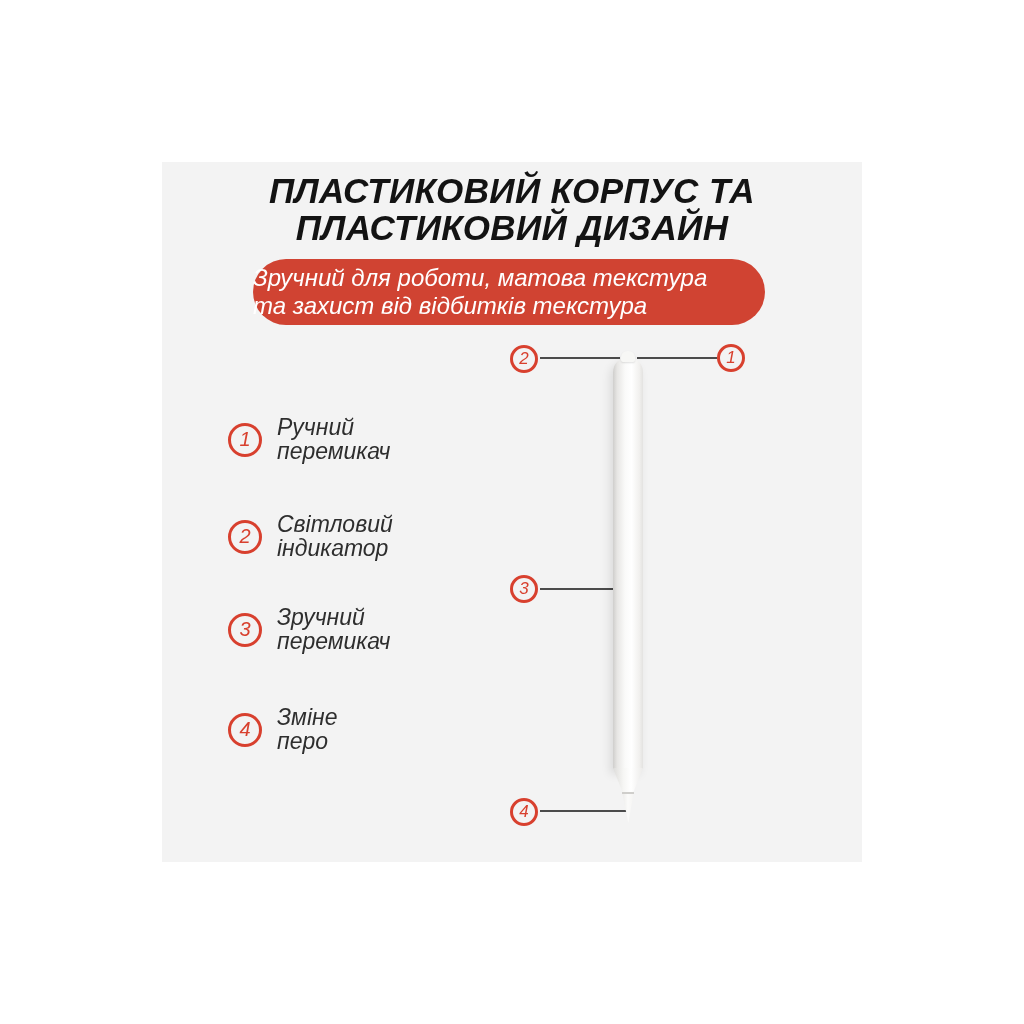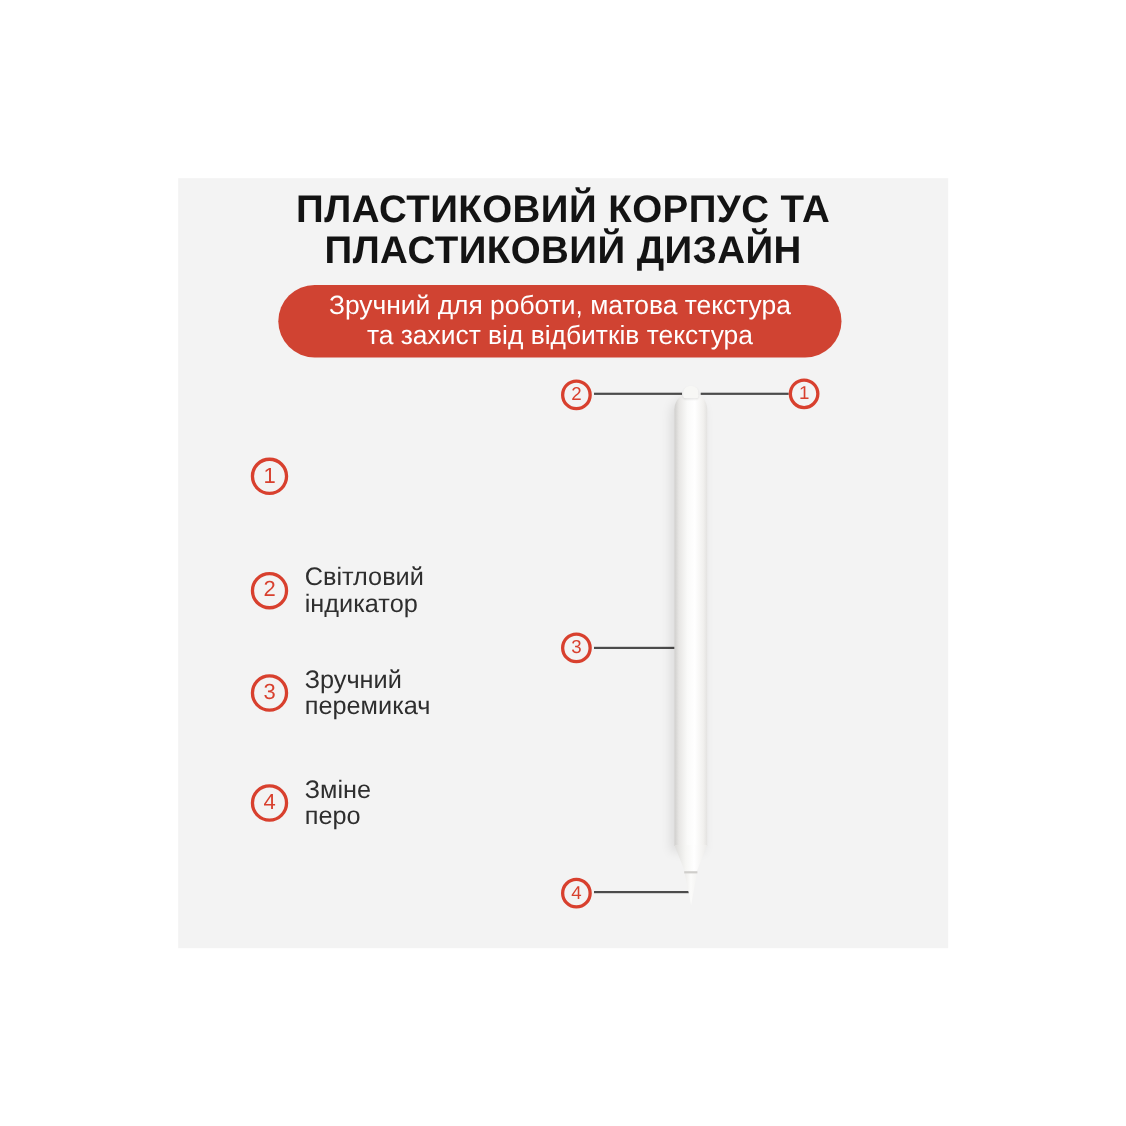--- a/index.html
+++ b/index.html
@@ -5,20 +5,21 @@
   * { margin: 0; padding: 0; box-sizing: border-box; }
   html, body { background: #ffffff; }
   body { font-family: "Liberation Sans", "DejaVu Sans", sans-serif; }
 
   .canvas {
     position: relative;
     width: 1024px;
     height: 1024px;
     background: #ffffff;
     overflow: hidden;
+    font-style: italic;
   }
 
   .card {
     position: absolute;
     left: 162px; top: 162px;
     width: 700px; height: 700px;
     background: #f3f3f3;
   }
 
   
@@ -38,21 +39,21 @@
   
   .banner {
     position: absolute;
     left: 253px; top: 259px;
     width: 512px; height: 66px;
     background: #d04332;
     border-radius: 33px;
     display: flex;
     flex-direction: column;
     justify-content: center;
-    align-items: center;
+    align-items: flex-start;
     text-align: center;
     color: #ffffff;
     font-size: 24px;
     line-height: 28px;
     font-weight: 500;
   }
   .banner span { display: block; }
 
   
   .feature {
@@ -174,20 +175,24 @@
     <span>ПЛАСТИКОВИЙ ДИЗАЙН</span>
   </h1>
 
   <div class="banner">
     <span>Зручний для роботи, матова текстура</span>
     <span>та захист від відбитків текстура</span>
   </div>
 
   <div class="feature feature-1">
     <div class="num-circle">1</div>
+    <div class="feature-text">
+      <span>Ручний</span>
+      <span>перемикач</span>
+    </div>
   </div>
   <div class="feature feature-2">
     <div class="num-circle">2</div>
     <div class="feature-text">
       <span>Світловий</span>
       <span>індикатор</span>
     </div>
   </div>
   <div class="feature feature-3">
     <div class="num-circle">3</div>

